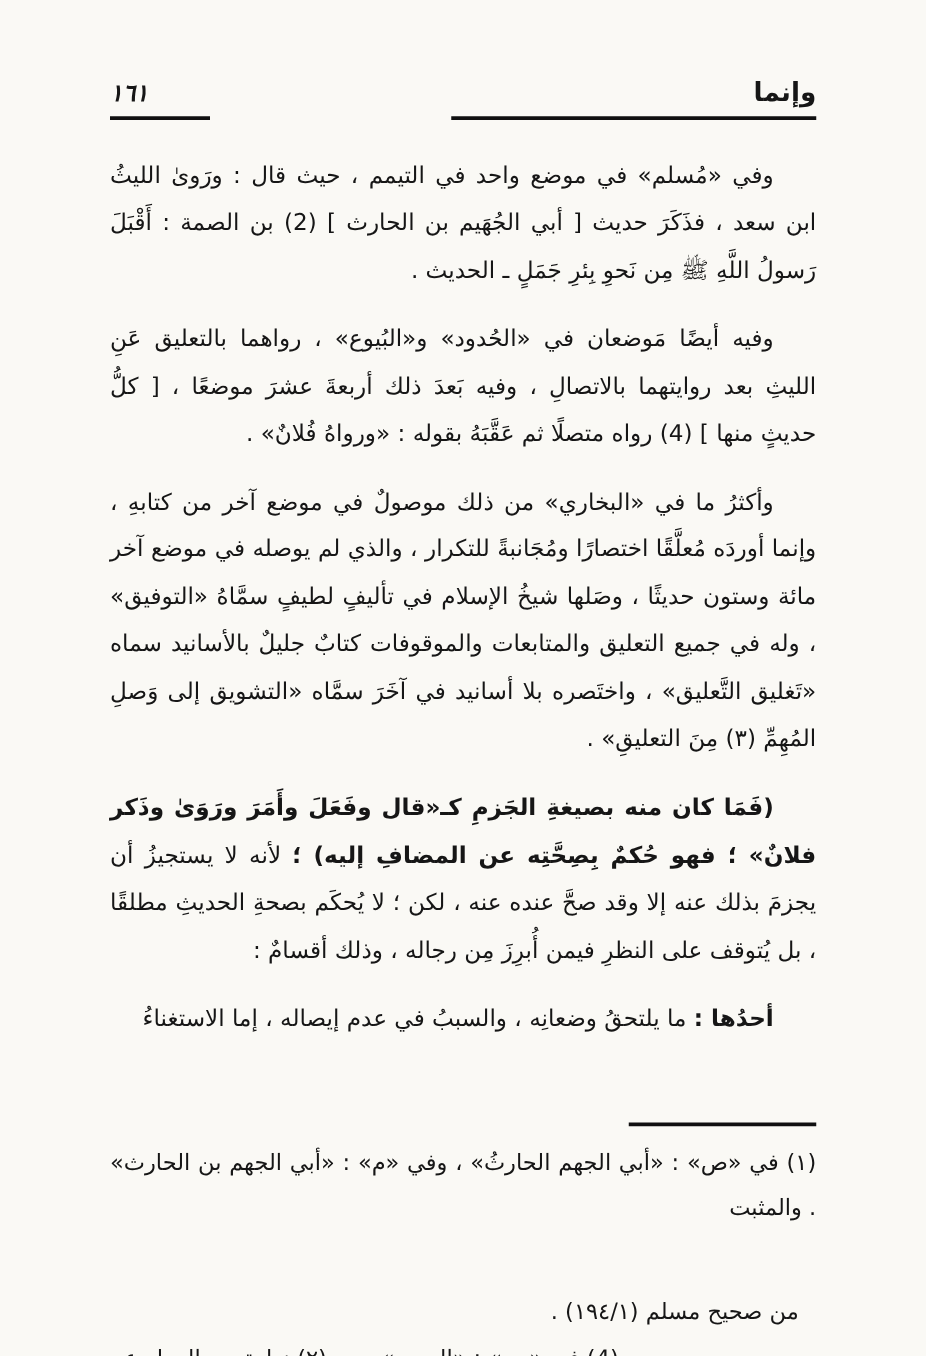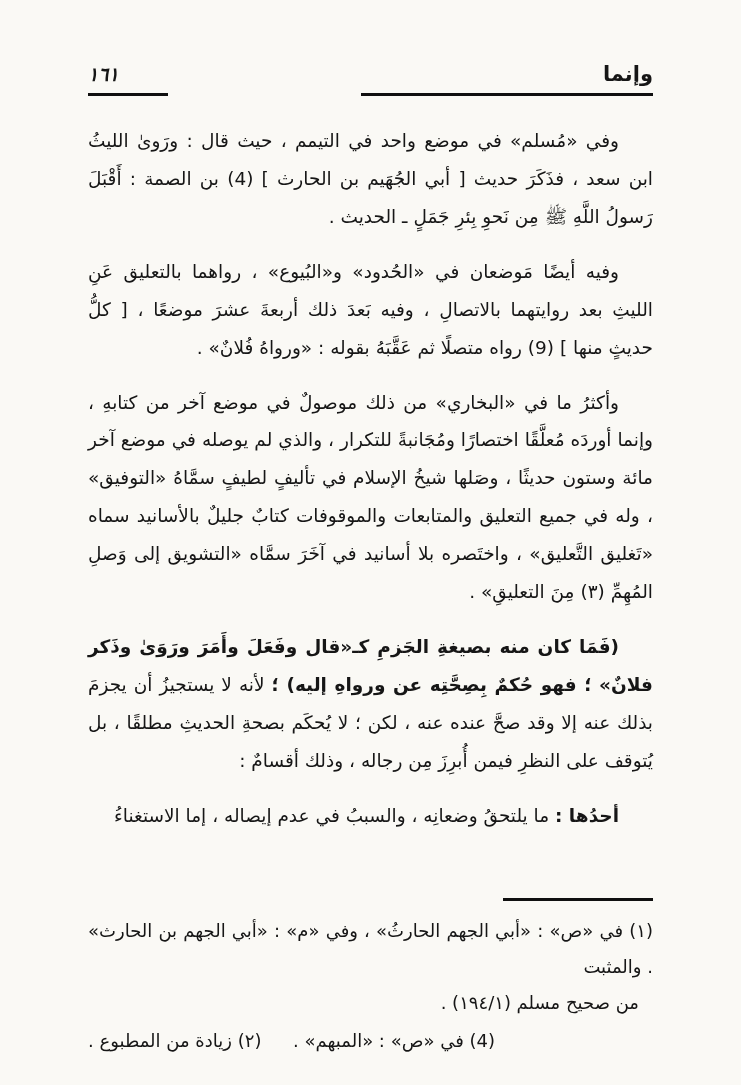--- a/index.html
+++ b/index.html
@@ -54,20 +54,21 @@
   .fn-sep {
     width: 150px;
     height: 2.5px;
     background: #101010;
     margin-bottom: 12px;
   }
   .fn-line { margin: 0; }
   .fn-cont {
     text-align: right;
     padding-right: 14px;
+    margin-top: 47px;
   }
   .fn-row {
     display: flex;
     justify-content: space-between;
     padding-right: 158px;
     margin-top: 2px;
   }
 </style>
 </head>
 <body>
@@ -78,24 +79,24 @@
     <span class="title">وإنما</span>
     <span class="num">١٦١</span>
   </header>
 
   <div class="rules">
     <div class="rule rule-right"></div>
     <div class="rule rule-left"></div>
   </div>
 
   <main class="body">
-    <p>وفي «مُسلم» في موضع واحد في التيمم ، حيث قال : ورَوىٰ الليثُ ابن سعد ، فذَكَرَ حديث [ أبي الجُهَيم بن الحارث ] (4) بن الصمة : أَقْبَلَ رَسولُ اللَّهِ ﷺ مِن نَحوِ بِئرِ جَمَلٍ ـ الحديث .</p>
-    <p>وفيه أيضًا مَوضعان في «الحُدود» و«البُيوع» ، رواهما بالتعليق عَنِ الليثِ بعد روايتهما بالاتصالِ ، وفيه بَعدَ ذلك أربعةَ عشرَ موضعًا ، [ كلُّ حديثٍ منها ] (9) رواه متصلًا ثم عَقَّبَهُ بقوله : «ورواهُ فُلانٌ» .</p>
+    <p>وفي «مُسلم» في موضع واحد في التيمم ، حيث قال : ورَوىٰ الليثُ ابن سعد ، فذَكَرَ حديث [ أبي الجُهَيم بن الحارث ] (2) بن الصمة : أَقْبَلَ رَسولُ اللَّهِ ﷺ مِن نَحوِ بِئرِ جَمَلٍ ـ الحديث .</p>
+    <p>وفيه أيضًا مَوضعان في «الحُدود» و«البُيوع» ، رواهما بالتعليق عَنِ الليثِ بعد روايتهما بالاتصالِ ، وفيه بَعدَ ذلك أربعةَ عشرَ موضعًا ، [ كلُّ حديثٍ منها ] (4) رواه متصلًا ثم عَقَّبَهُ بقوله : «ورواهُ فُلانٌ» .</p>
     <p>وأكثرُ ما في «البخاري» من ذلك موصولٌ في موضع آخر من كتابهِ ، وإنما أوردَه مُعلَّقًا اختصارًا ومُجَانبةً للتكرار ، والذي لم يوصله في موضع آخر مائة وستون حديثًا ، وصَلها شيخُ الإسلام في تأليفٍ لطيفٍ سمَّاهُ «التوفيق» ، وله في جميع التعليق والمتابعات والموقوفات كتابٌ جليلٌ بالأسانيد سماه «تَغليق التَّعليق» ، واختَصره بلا أسانيد في آخَرَ سمَّاه «التشويق إلى وَصلِ المُهِمِّ (٣) مِنَ التعليقِ» .</p>
-    <p><span class="matn">(فَمَا كان منه بصيغةِ الجَزمِ كـ«قال وفَعَلَ وأَمَرَ ورَوَىٰ وذَكر فلانٌ» ؛ فهو حُكمٌ بِصِحَّتِه عن ورواهِ إليه) ؛</span><span> لأنه لا يستجيزُ أن يجزمَ بذلك عنه إلا وقد صحَّ عنده عنه ، لكن ؛ لا يُحكَم بصحةِ الحديثِ مطلقًا ، بل يُتوقف على النظرِ فيمن أُبرِزَ مِن رجاله ، وذلك أقسامٌ :</span></p>
+    <p><span class="matn">(فَمَا كان منه بصيغةِ الجَزمِ كـ«قال وفَعَلَ وأَمَرَ ورَوَىٰ وذَكر فلانٌ» ؛ فهو حُكمٌ بِصِحَّتِه عن المضافِ إليه) ؛</span><span> لأنه لا يستجيزُ أن يجزمَ بذلك عنه إلا وقد صحَّ عنده عنه ، لكن ؛ لا يُحكَم بصحةِ الحديثِ مطلقًا ، بل يُتوقف على النظرِ فيمن أُبرِزَ مِن رجاله ، وذلك أقسامٌ :</span></p>
     <p><span class="matn">أحدُها :</span><span> ما يلتحقُ وضعانِه ، والسببُ في عدم إيصاله ، إما الاستغناءُ</span></p>
   </main>
 
   <footer class="footnotes">
     <div class="fn-sep"></div>
     <div class="fn-line">(١) في «ص» : «أبي الجهم الحارثُ» ، وفي «م» : «أبي الجهم بن الحارث» . والمثبت</div>
     <div class="fn-line fn-cont">من صحيح مسلم (١٩٤/١) .</div>
     <div class="fn-row">
       <span>(4) في «ص» : «المبهم» .</span>
       <span>(٢) زيادة من المطبوع .</span>

